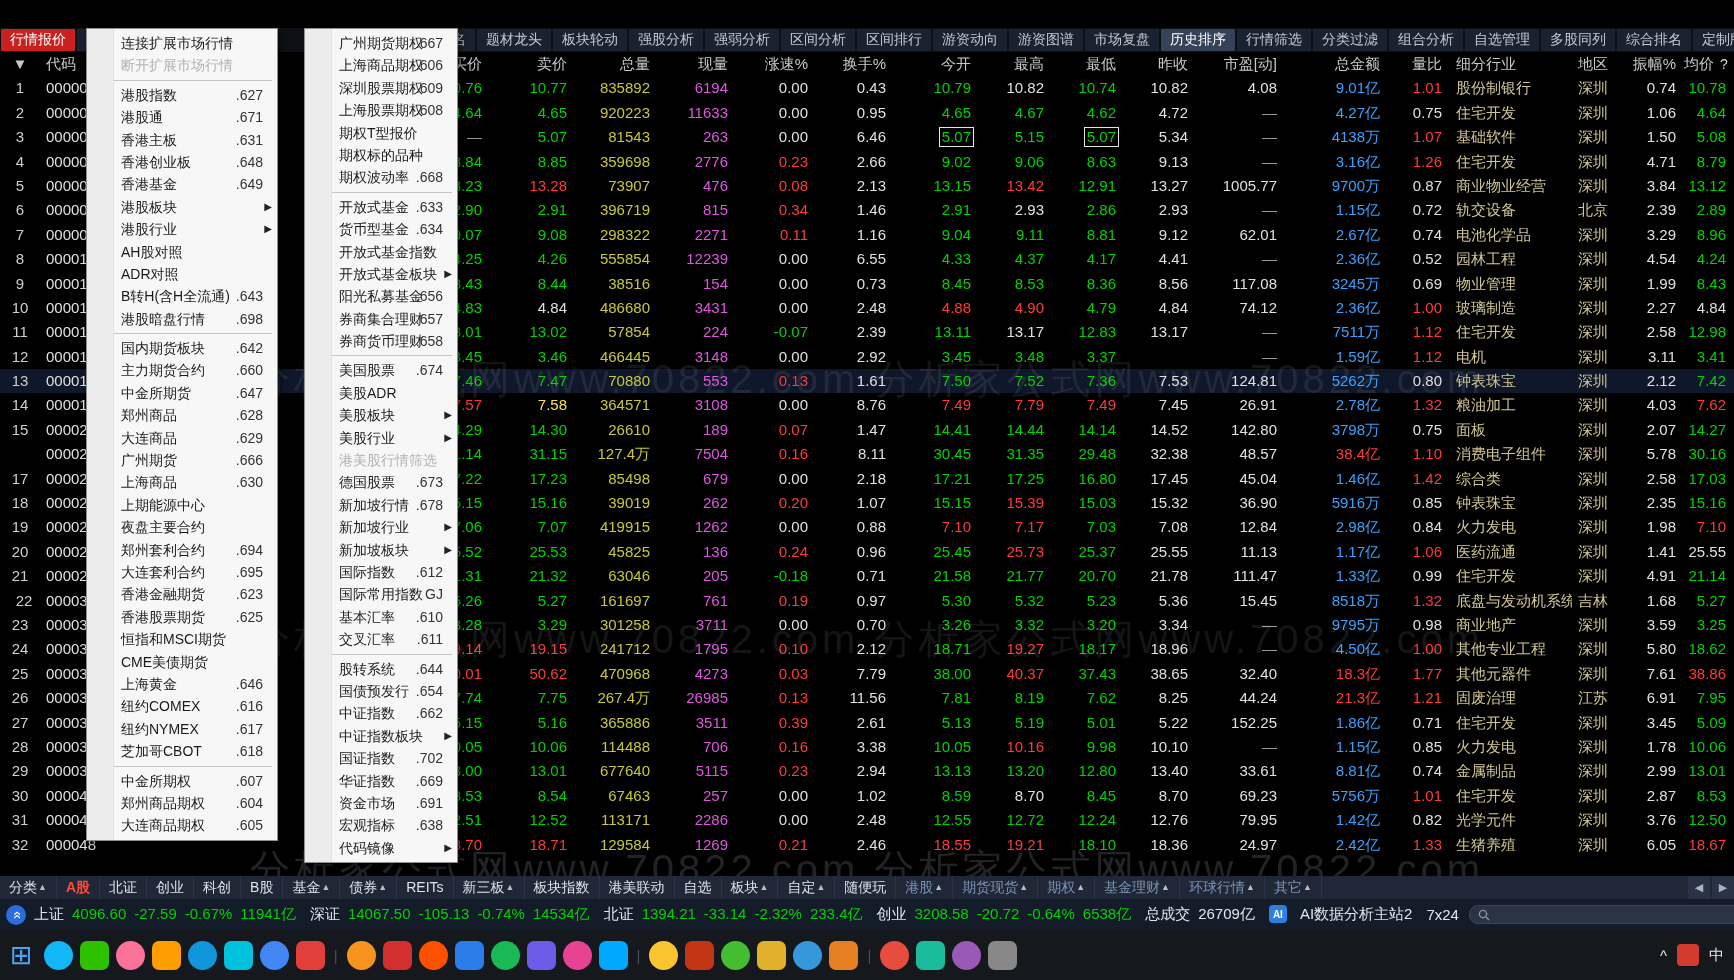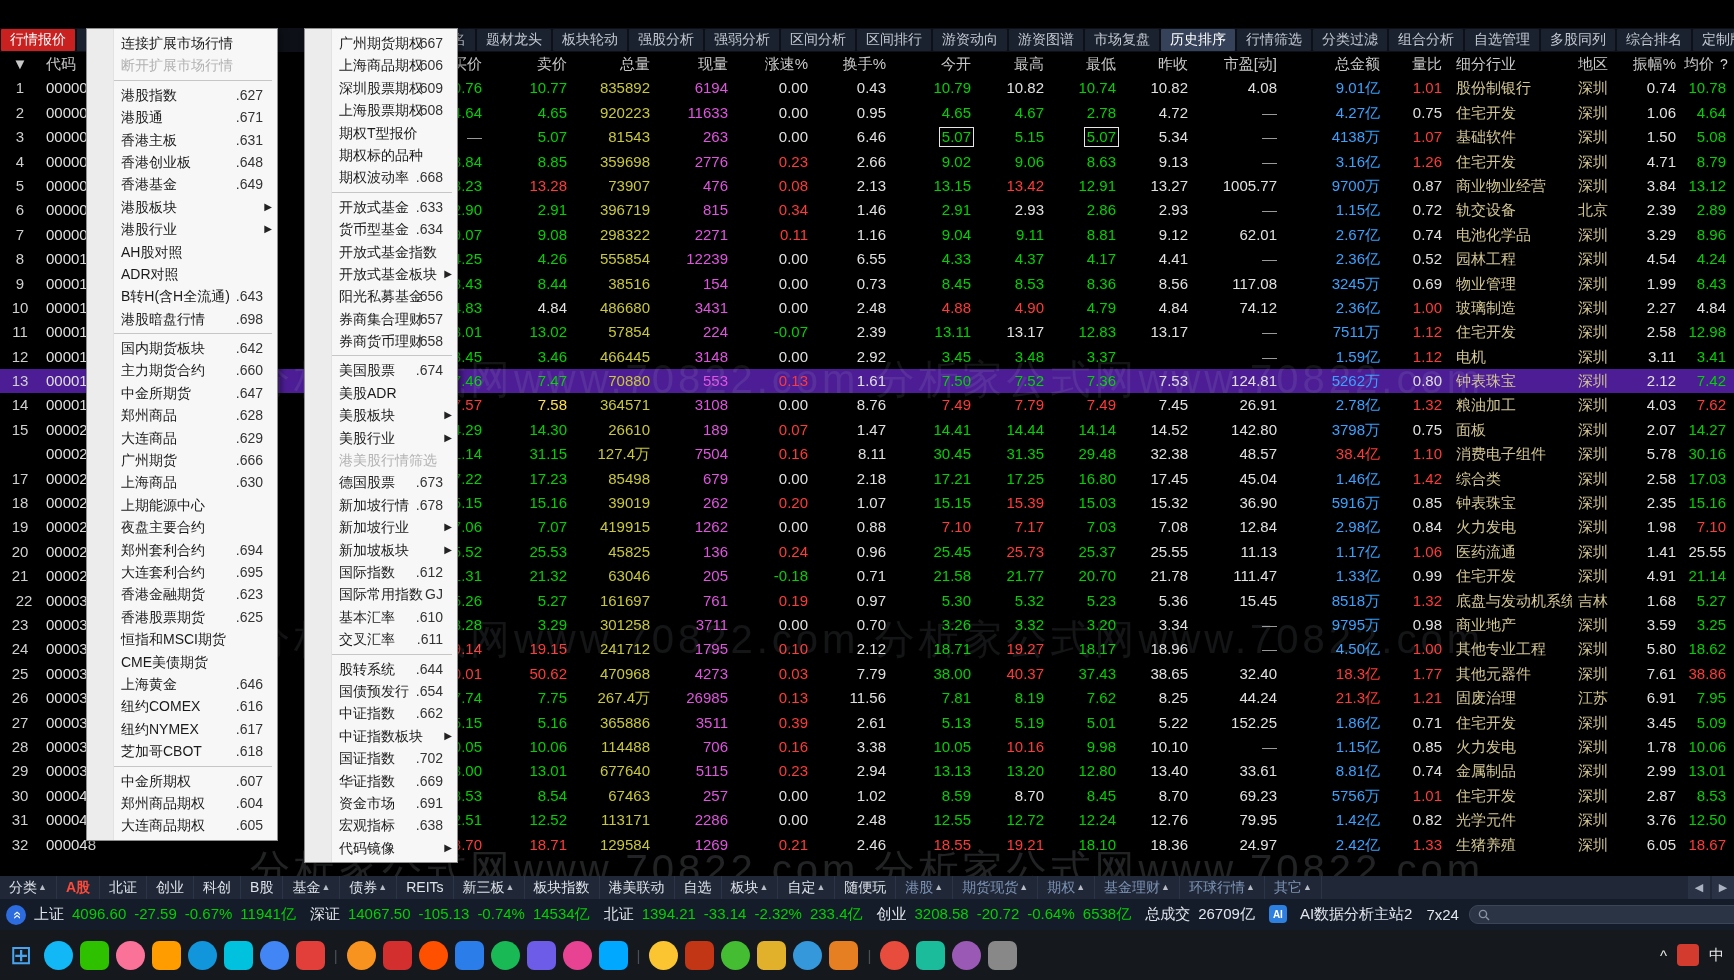--- a/index.html
+++ b/index.html
@@ -20,21 +20,21 @@
   .tb-item.red{background:#c92020;color:#fff;}
   .tb-item.lit{background:#35425a;color:#fff;}
   .tb-spacer{width:318px;flex:none;background:transparent;}
   
   #grid{position:absolute;left:0;top:52px;width:1734px;height:824px;background:#000;}
   .g-row{display:flex;height:24.4px;line-height:24.4px;flex:none;}
   #grid-header .g-cell{color:#c8c8c8;}
   .g-cell{flex:none;box-sizing:border-box;overflow:hidden;white-space:nowrap;text-align:right;padding-right:8px;}
   .g-cell.left{text-align:left;padding-left:6px;padding-right:2px;}
   .g-cell.center{text-align:center;padding:0;}
-  .g-row.selected{background:#4c1d95;}
+  .g-row.selected{background:#0f172a;}
   .boxed{display:inline-block;border:1px solid #e6e6e6;line-height:18px;padding:0 2px;margin-right:-3px;}
   .help-q{color:#d8d8d8;font-size:14px;padding-left:6px;}
   
   .wm{position:absolute;left:0;width:1734px;text-align:center;color:rgba(200,205,215,0.10);
       font-size:40px;letter-spacing:4px;pointer-events:none;white-space:nowrap;}
   
   .menu-panel{position:absolute;top:28px;background:#f7f7f7;border:1px solid #8f8f8f;
               box-shadow:3px 3px 6px rgba(0,0,0,.5);padding:3px 0;z-index:50;font-size:14px;color:#1a1a1a;}
   .menu-panel::before{content:"";position:absolute;left:0;top:0;bottom:0;width:26px;background:#ececec;border-right:1px solid #e2e2e2;}
   .menu-item{position:relative;height:22.4px;line-height:22.4px;padding-left:34px;white-space:nowrap;}
@@ -199,21 +199,21 @@
           <div class="g-cell left" style="width: 78px; color: rgb(224, 224, 224);">000002</div>
           <div class="g-cell" style="width: 297px; color: rgb(224, 224, 224);"></div>
           <div class="g-cell" style="width: 75px; color: rgb(0, 210, 0);">4.64</div>
           <div class="g-cell" style="width: 85px; color: rgb(0, 210, 0);">4.65</div>
           <div class="g-cell" style="width: 83px; color: rgb(200, 200, 56);">920223</div>
           <div class="g-cell" style="width: 78px; color: rgb(224, 85, 224);">11633</div>
           <div class="g-cell" style="width: 80px; color: rgb(224, 224, 224);">0.00</div>
           <div class="g-cell" style="width: 78px; color: rgb(224, 224, 224);">0.95</div>
           <div class="g-cell" style="width: 85px; color: rgb(0, 210, 0);">4.65</div>
           <div class="g-cell" style="width: 73px; color: rgb(0, 210, 0);">4.67</div>
-          <div class="g-cell" style="width: 72px; color: rgb(0, 210, 0);">2.78</div>
+          <div class="g-cell" style="width: 72px; color: rgb(0, 210, 0);">4.62</div>
           <div class="g-cell" style="width: 72px; color: rgb(224, 224, 224);">4.72</div>
           <div class="g-cell" style="width: 89px; color: rgb(154, 154, 154);">—</div>
           <div class="g-cell" style="width: 103px; color: rgb(58, 162, 255);">4.27亿</div>
           <div class="g-cell" style="width: 62px; color: rgb(224, 224, 224);">0.75</div>
           <div class="g-cell left" style="width: 122px; color: rgb(210, 198, 148);">住宅开发</div>
           <div class="g-cell left" style="width: 58px; color: rgb(210, 198, 148);">深圳</div>
           <div class="g-cell" style="width: 54px; color: rgb(224, 224, 224);">1.06</div>
           <div class="g-cell" style="width: 50px; color: rgb(0, 210, 0);">4.64</div>
         </div>
         <div class="g-row">

